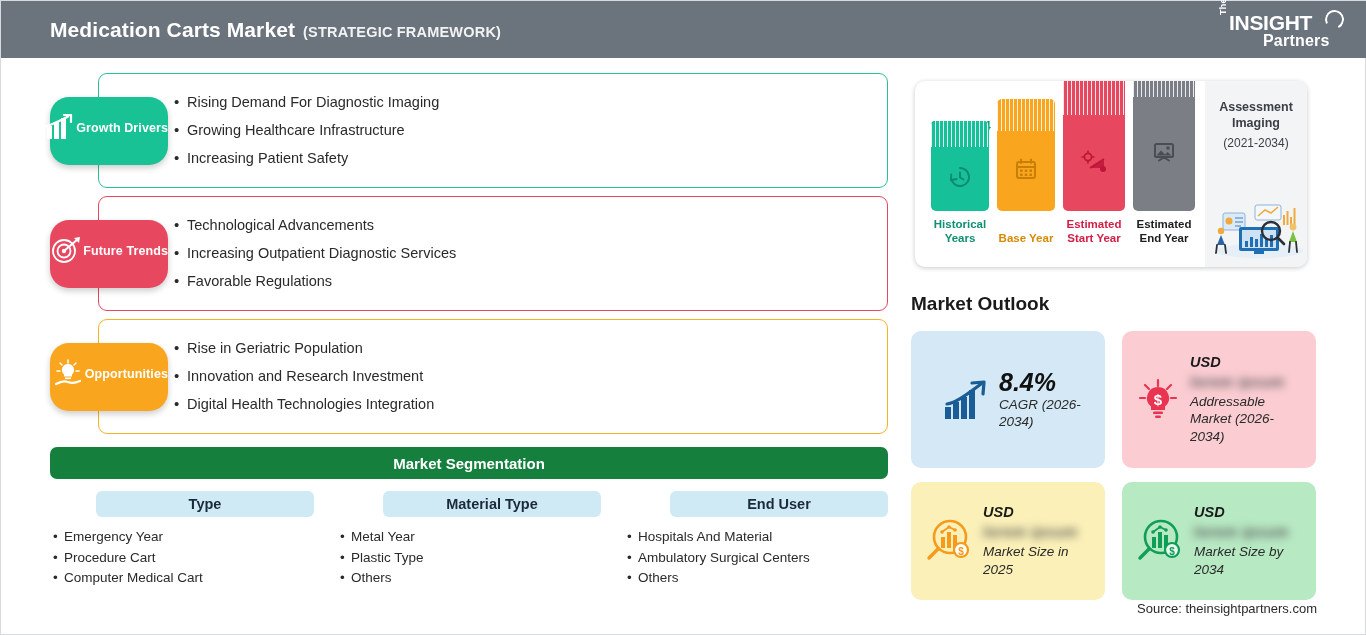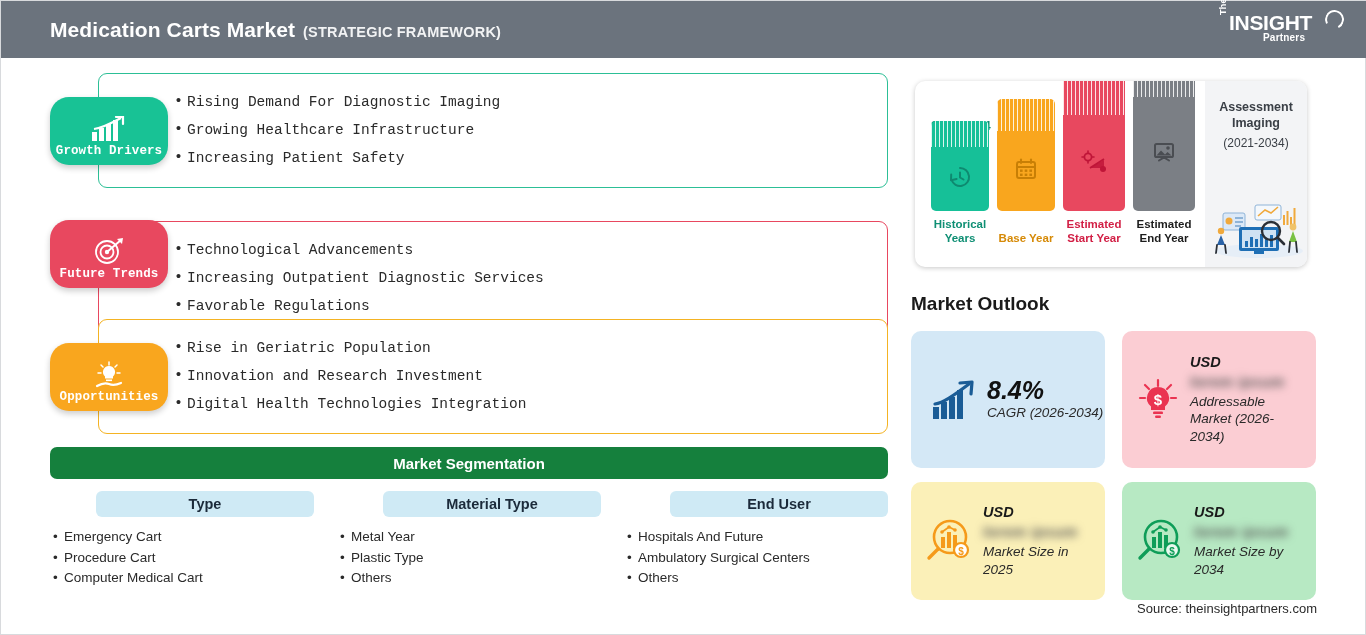--- a/index.html
+++ b/index.html
@@ -45,47 +45,47 @@
     font-size: 9px; font-weight: bold;
     transform: rotate(-90deg); transform-origin: left top;
     letter-spacing: .3px;
   }
   #logo .insight {
     position: absolute; left: 12px; top: 2px;
     font-size: 21px; font-weight: bold; letter-spacing: -.3px;
   }
   #logo .partners {
     position: absolute; left: 46px; top: 23px;
-    font-size: 10px; font-weight: bold; letter-spacing: .2px;
+    font-size: 16px; font-weight: bold; letter-spacing: .2px;
   }
   #logo .arc {
     position: absolute; left: 108px; top: 1px;
     width: 19px; height: 19px;
     border: 2.4px solid #ffffff; border-radius: 50%;
     border-bottom-color: transparent;
     transform: rotate(18deg);
   }
 
   
-  .factor-row { position: absolute; font-family: Liberation Mono, monospace; }
+  .factor-row { position: absolute; }
   .factor-box {
     position: absolute; left: 97px; top: 0;
     width: 790px;
     border: 1.4px solid #111; border-radius: 9px;
     background: #fff;
   }
   .factor-box.teal   { border-color: #2cbf96; }
-  .factor-box.red    { border-color: #e8475f; margin-top: 25px; }
+  .factor-box.red    { border-color: #e8475f; }
   .factor-box.orange { border-color: #f4b323; }
 
   .factor-pill {
     position: absolute; left: 49px; top: 0;
     width: 118px; height: 68px;
     border-radius: 19px;
-    display: flex; flex-direction: column;
+    display: flex; flex-direction: row;
     align-items: center; justify-content: flex-end;
     padding-bottom: 7px;
     box-shadow: 0 3px 6px rgba(0,0,0,.20);
     z-index: 4;
   }
   .factor-pill.teal   { background: #18c295; }
   .factor-pill.red    { background: #e8485f; }
   .factor-pill.orange { background: #f9a61e; }
   .factor-pill .plabel {
     color: #fff; font-size: 12.5px; font-weight: bold;
@@ -193,21 +193,21 @@
   }
   .ocard .oblur {
     font-size: 15px; font-weight: bold; color: #555;
     filter: blur(4px); user-select: none;
     margin: 3px 0 3px 0; letter-spacing: .5px;
   }
   .ocard .odesc {
     font-size: 13.5px; color: #2a2a2a; line-height: 17.5px;
   }
   #card-cagr  { left: 910px;  top: 330px; width: 194px; height: 137px;
-                background: #d4e8f6; padding-left: 20px; }
+                background: #d4e8f6; padding-left: 32px; }
   #card-cagr .big {
     font-size: 25px; font-weight: bold; color: #111; line-height: 27px;
   }
   #card-tam   { left: 1121px; top: 330px; width: 194px; height: 137px;
                 background: #fbcdd3; padding-left: 12px; }
   #card-ms25  { left: 910px;  top: 481px; width: 194px; height: 118px;
                 background: #fbf0b8; padding-left: 12px; }
   #card-ms34  { left: 1121px; top: 481px; width: 194px; height: 118px;
                 background: #b7e9c3; padding-left: 12px; }
   #source {
@@ -303,39 +303,39 @@
       </span>
       <span class="plabel">Opportunities</span>
     </div>
   </div>
 
   <div id="seg-header">Market Segmentation</div>
 
   <div class="seg-col" style="left:49px;width:264px;">
     <div class="seg-head">Type</div>
     <ul class="seg-list">
-      <li>Emergency Cart</li>
+      <li>Emergency Year</li>
       <li>Procedure Cart</li>
       <li>Computer Medical Cart</li>
     </ul>
   </div>
 
   <div class="seg-col" style="left:336px;width:264px;">
     <div class="seg-head">Material Type</div>
     <ul class="seg-list">
       <li>Metal Year</li>
       <li>Plastic Type</li>
       <li>Others</li>
     </ul>
   </div>
 
   <div class="seg-col" style="left:623px;width:264px;">
     <div class="seg-head">End User</div>
     <ul class="seg-list">
-      <li>Hospitals And Future</li>
+      <li>Hospitals And Material</li>
       <li>Ambulatory Surgical Centers</li>
       <li>Others</li>
     </ul>
   </div>
 
   <div id="timeline">
 
     <div class="tl-bar-wrap" style="left:16px;width:58px;height:160px;">
       <div class="tl-year" style="top:34px;color:#0f8f74;">2021-2024</div>
       <div class="tl-bar" style="height:90px;">

